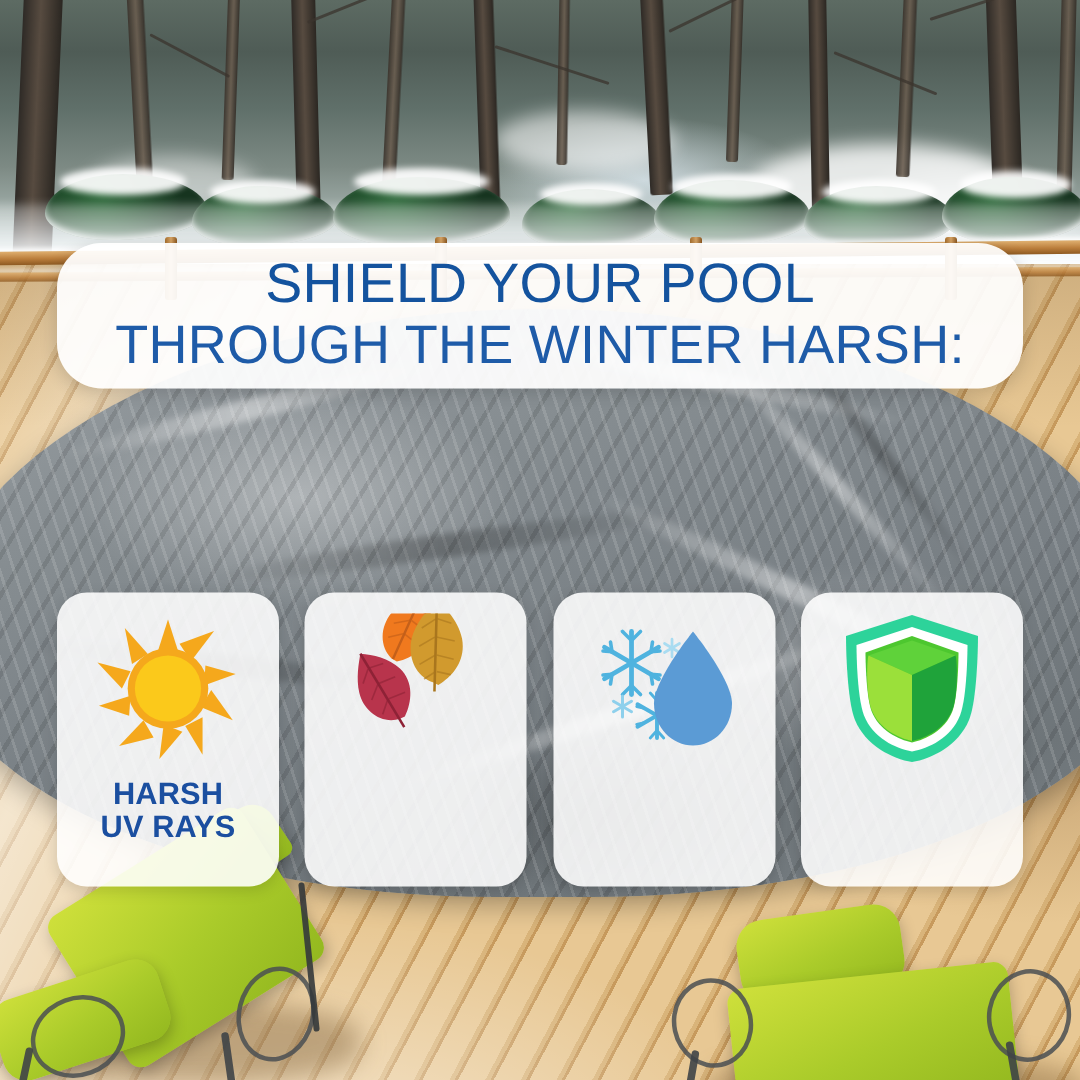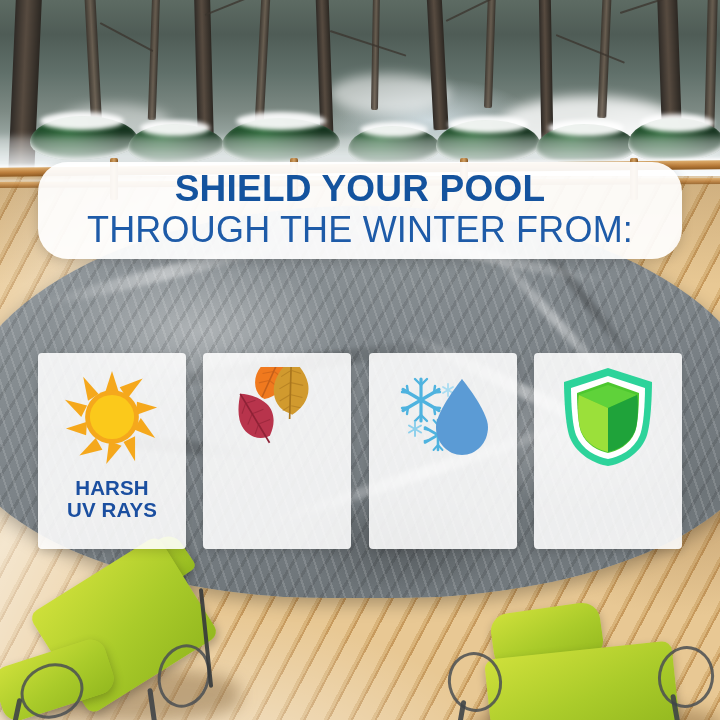--- a/index.html
+++ b/index.html
@@ -118,21 +118,21 @@
 
   
   .headline-panel{
     position:absolute;left:38px;top:162px;width:644px;height:97px;
     background:rgba(255,255,255,.93);
     border-radius:30px;
     box-shadow:0 3px 12px rgba(0,0,0,.16);
     display:flex;flex-direction:column;align-items:center;justify-content:center;
   }
   .headline-line1{
-    color:#14539E;font-weight:bold;font-size:37px;letter-spacing:.2px;
+    color:#14539E;font-weight:normal;font-size:37px;letter-spacing:.2px;
     line-height:1.02;white-space:nowrap;
   }
   .headline-line2{
     color:#1E5BA8;font-weight:normal;font-size:36px;letter-spacing:.2px;
     line-height:1.12;white-space:nowrap;margin-top:2px;
   }
 
   
   .brand{
     position:absolute;left:0;right:0;top:264px;text-align:center;
@@ -144,23 +144,23 @@
   .brand .tm{font-size:9px;vertical-align:super;font-style:normal;letter-spacing:0;}
 
   
   .cards{
     position:absolute;left:38px;top:353px;width:644px;height:196px;
     display:flex;justify-content:space-between;
   }
   .card{
     position:relative;width:148px;height:196px;
     background:rgba(255,255,255,.88);
-    border-radius:4px;
+    border-radius:20px;
     box-shadow:0 3px 10px rgba(0,0,0,.14);
-    display:flex;flex-direction:column;align-items:center;
+    display:flex;flex-direction:column;align-items:center;margin-top:42px;
   }
   .card-icon{
     height:124px;width:100%;display:flex;align-items:center;justify-content:center;
     padding-top:4px;box-sizing:border-box;
   }
   .card-label{
     color:#1B4FA0;font-weight:bold;font-size:20.5px;line-height:1.08;
     text-align:center;letter-spacing:.1px;white-space:pre-line;
   }
 </style>
@@ -259,21 +259,21 @@
       <div class="lg-frame" style="left:206px;top:38px;width:50px;height:56px;border-radius:50%;transform:rotate(10deg);"></div>
       <div class="lg-leg" style="left:6px;top:92px;width:5px;height:40px;transform:rotate(10deg);"></div>
       <div class="lg-leg" style="left:222px;top:86px;width:5px;height:44px;transform:rotate(-10deg);"></div>
 
     </div>
 
   </div>
 
   <div class="headline-panel">
     <div class="headline-line1">SHIELD YOUR POOL</div>
-    <div class="headline-line2">THROUGH THE WINTER FROM:</div>
+    <div class="headline-line2">THROUGH THE WINTER HARSH:</div>
   </div>
 
 
   <div class="cards">
 
     <div class="card">
       <div class="card-icon">
         <svg width="96" height="96" viewBox="0 0 100 100" aria-hidden="true">
           <g fill="#F5A81C">
             <path d="M50 2 L57 24 L43 24 Z"></path>

